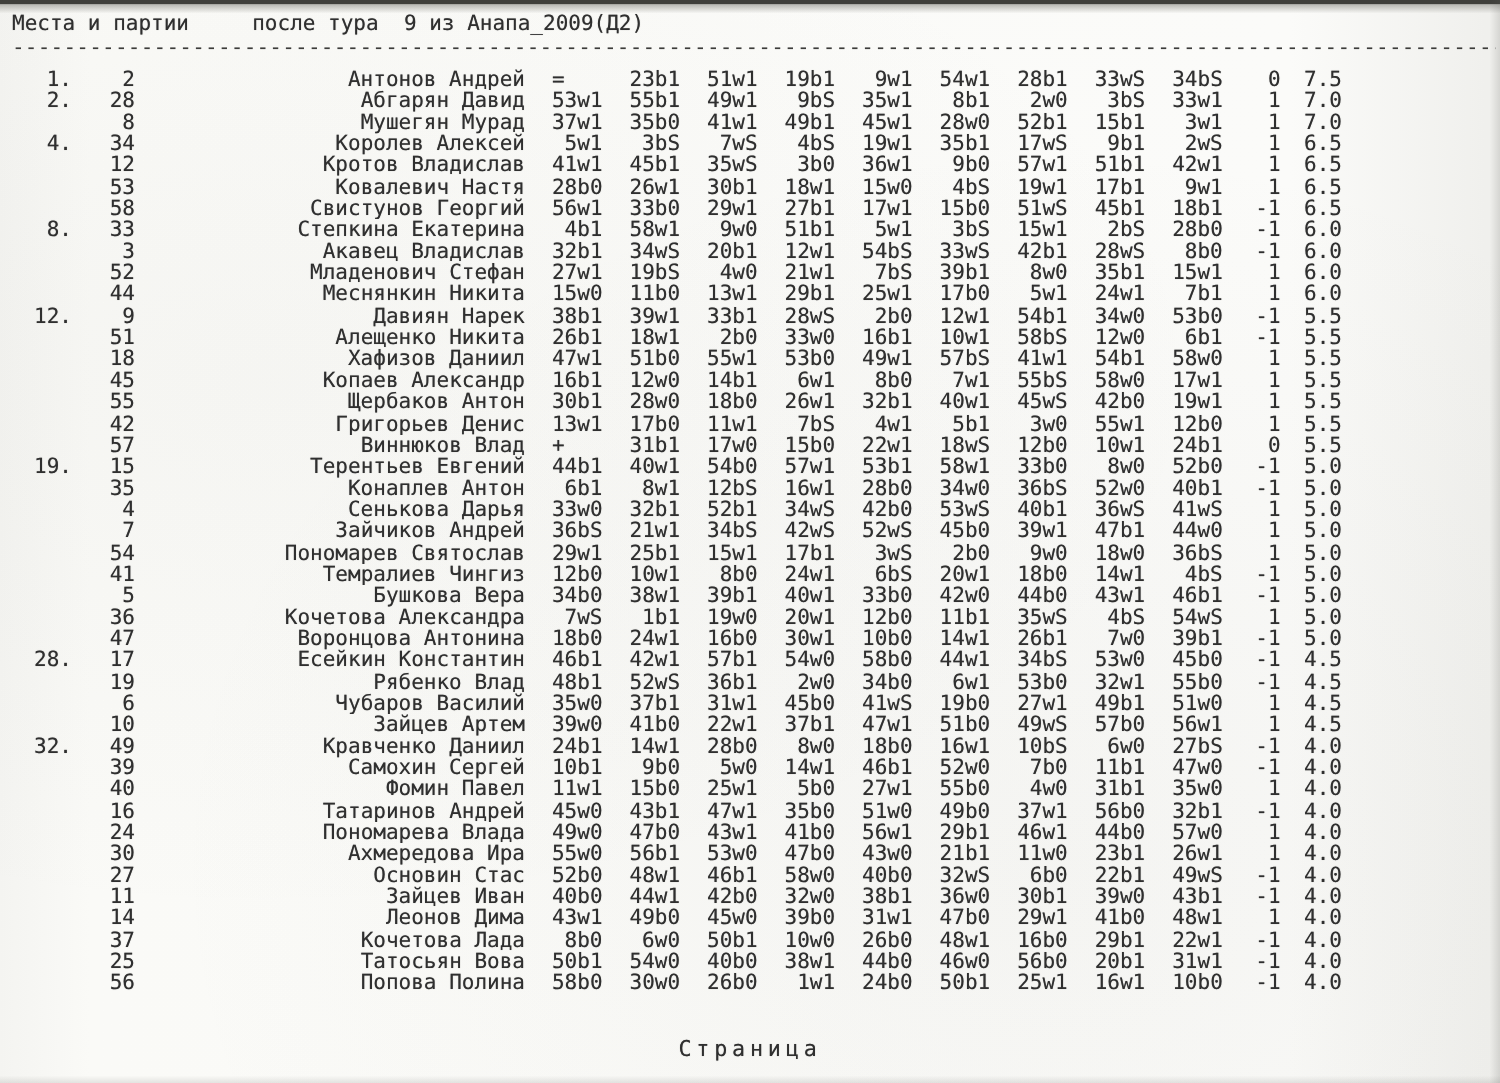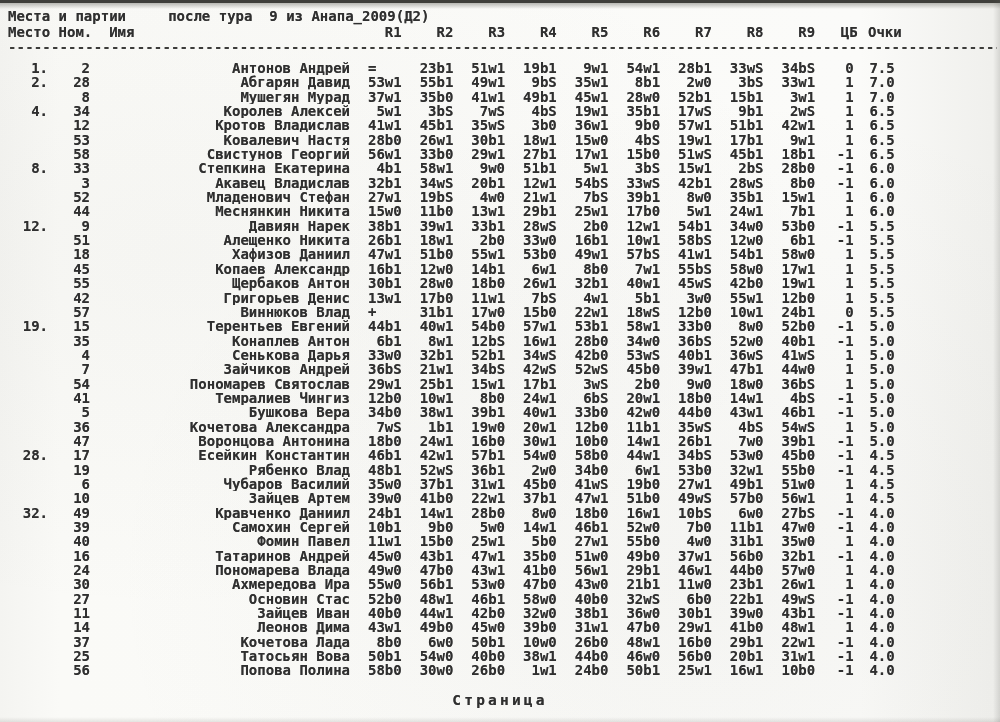--- a/index.html
+++ b/index.html
@@ -9,21 +9,20 @@
     font-family:"DejaVu Sans Mono","Liberation Mono",monospace;
     color:#2f2f2f;
   }
   .page{
     position:relative;width:1000px;height:722px;
     background:
       radial-gradient(ellipse at 18% 35%, rgba(120,120,110,0.04), transparent 55%),
       radial-gradient(ellipse at 70% 80%, rgba(120,120,110,0.05), transparent 60%),
       linear-gradient(90deg,#f4f4f1 0%,#fafaf7 6%,#fbfbf9 86%,#f0f0ed 99%),
       #fafaf8;
-    font-weight: bold;
   }
   .edge-top-dark{position:absolute;top:0;left:0;right:0;height:3px;background:#3f3f3b;}
   .edge-top-gray{position:absolute;top:3px;left:0;right:0;height:6px;
     background:linear-gradient(180deg,#b7b7b2,rgba(230,230,226,0));}
   .edge-right{position:absolute;top:0;right:0;width:7px;height:100%;
     background:linear-gradient(90deg,rgba(0,0,0,0),rgba(90,90,85,0.18));}
   .edge-bottom{position:absolute;bottom:0;left:0;right:0;height:5px;
     background:linear-gradient(0deg,rgba(90,90,85,0.14),rgba(0,0,0,0));}
 
   .content{position:absolute;left:8px;top:8px;}
@@ -53,34 +52,20 @@
 
 <div class="page">
   <div class="edge-top-dark"></div>
   <div class="edge-top-gray"></div>
   <div class="edge-right"></div>
   <div class="edge-bottom"></div>
 
   <div class="content">
     <div class="title">Места и партии     после тура  9 из Анапа_2009(Д2)</div>
 
-    <div class="trow header-row">
-      <span class="c-left-h">Место Ном.  Имя</span>
-      <span class="c-r">R1</span>
-      <span class="c-r">R2</span>
-      <span class="c-r">R3</span>
-      <span class="c-r">R4</span>
-      <span class="c-r">R5</span>
-      <span class="c-r">R6</span>
-      <span class="c-r">R7</span>
-      <span class="c-r">R8</span>
-      <span class="c-r">R9</span>
-      <span class="c-cb">ЦБ</span>
-      <span class="c-pts">Очки</span>
-    </div>
 
     <div class="separator">--------------------------------------------------------------------------------------------------------------------------------------------</div>
 
     <div class="rows">
         <div class="trow"><span class="c-place">1.</span><span class="c-num">2</span><span class="c-name">Антонов Андрей</span><span class="c-r">=   </span><span class="c-r">23b1</span><span class="c-r">51w1</span><span class="c-r">19b1</span><span class="c-r">9w1</span><span class="c-r">54w1</span><span class="c-r">28b1</span><span class="c-r">33wS</span><span class="c-r">34bS</span><span class="c-cb val">0</span><span class="c-pts val">7.5</span></div>
         <div class="trow"><span class="c-place">2.</span><span class="c-num">28</span><span class="c-name">Абгарян Давид</span><span class="c-r">53w1</span><span class="c-r">55b1</span><span class="c-r">49w1</span><span class="c-r">9bS</span><span class="c-r">35w1</span><span class="c-r">8b1</span><span class="c-r">2w0</span><span class="c-r">3bS</span><span class="c-r">33w1</span><span class="c-cb val">1</span><span class="c-pts val">7.0</span></div>
         <div class="trow"><span class="c-place"></span><span class="c-num">8</span><span class="c-name">Мушегян Мурад</span><span class="c-r">37w1</span><span class="c-r">35b0</span><span class="c-r">41w1</span><span class="c-r">49b1</span><span class="c-r">45w1</span><span class="c-r">28w0</span><span class="c-r">52b1</span><span class="c-r">15b1</span><span class="c-r">3w1</span><span class="c-cb val">1</span><span class="c-pts val">7.0</span></div>
         <div class="trow"><span class="c-place">4.</span><span class="c-num">34</span><span class="c-name">Королев Алексей</span><span class="c-r">5w1</span><span class="c-r">3bS</span><span class="c-r">7wS</span><span class="c-r">4bS</span><span class="c-r">19w1</span><span class="c-r">35b1</span><span class="c-r">17wS</span><span class="c-r">9b1</span><span class="c-r">2wS</span><span class="c-cb val">1</span><span class="c-pts val">6.5</span></div>
         <div class="trow"><span class="c-place"></span><span class="c-num">12</span><span class="c-name">Кротов Владислав</span><span class="c-r">41w1</span><span class="c-r">45b1</span><span class="c-r">35wS</span><span class="c-r">3b0</span><span class="c-r">36w1</span><span class="c-r">9b0</span><span class="c-r">57w1</span><span class="c-r">51b1</span><span class="c-r">42w1</span><span class="c-cb val">1</span><span class="c-pts val">6.5</span></div>
         <div class="trow"><span class="c-place"></span><span class="c-num">53</span><span class="c-name">Ковалевич Настя</span><span class="c-r">28b0</span><span class="c-r">26w1</span><span class="c-r">30b1</span><span class="c-r">18w1</span><span class="c-r">15w0</span><span class="c-r">4bS</span><span class="c-r">19w1</span><span class="c-r">17b1</span><span class="c-r">9w1</span><span class="c-cb val">1</span><span class="c-pts val">6.5</span></div>

